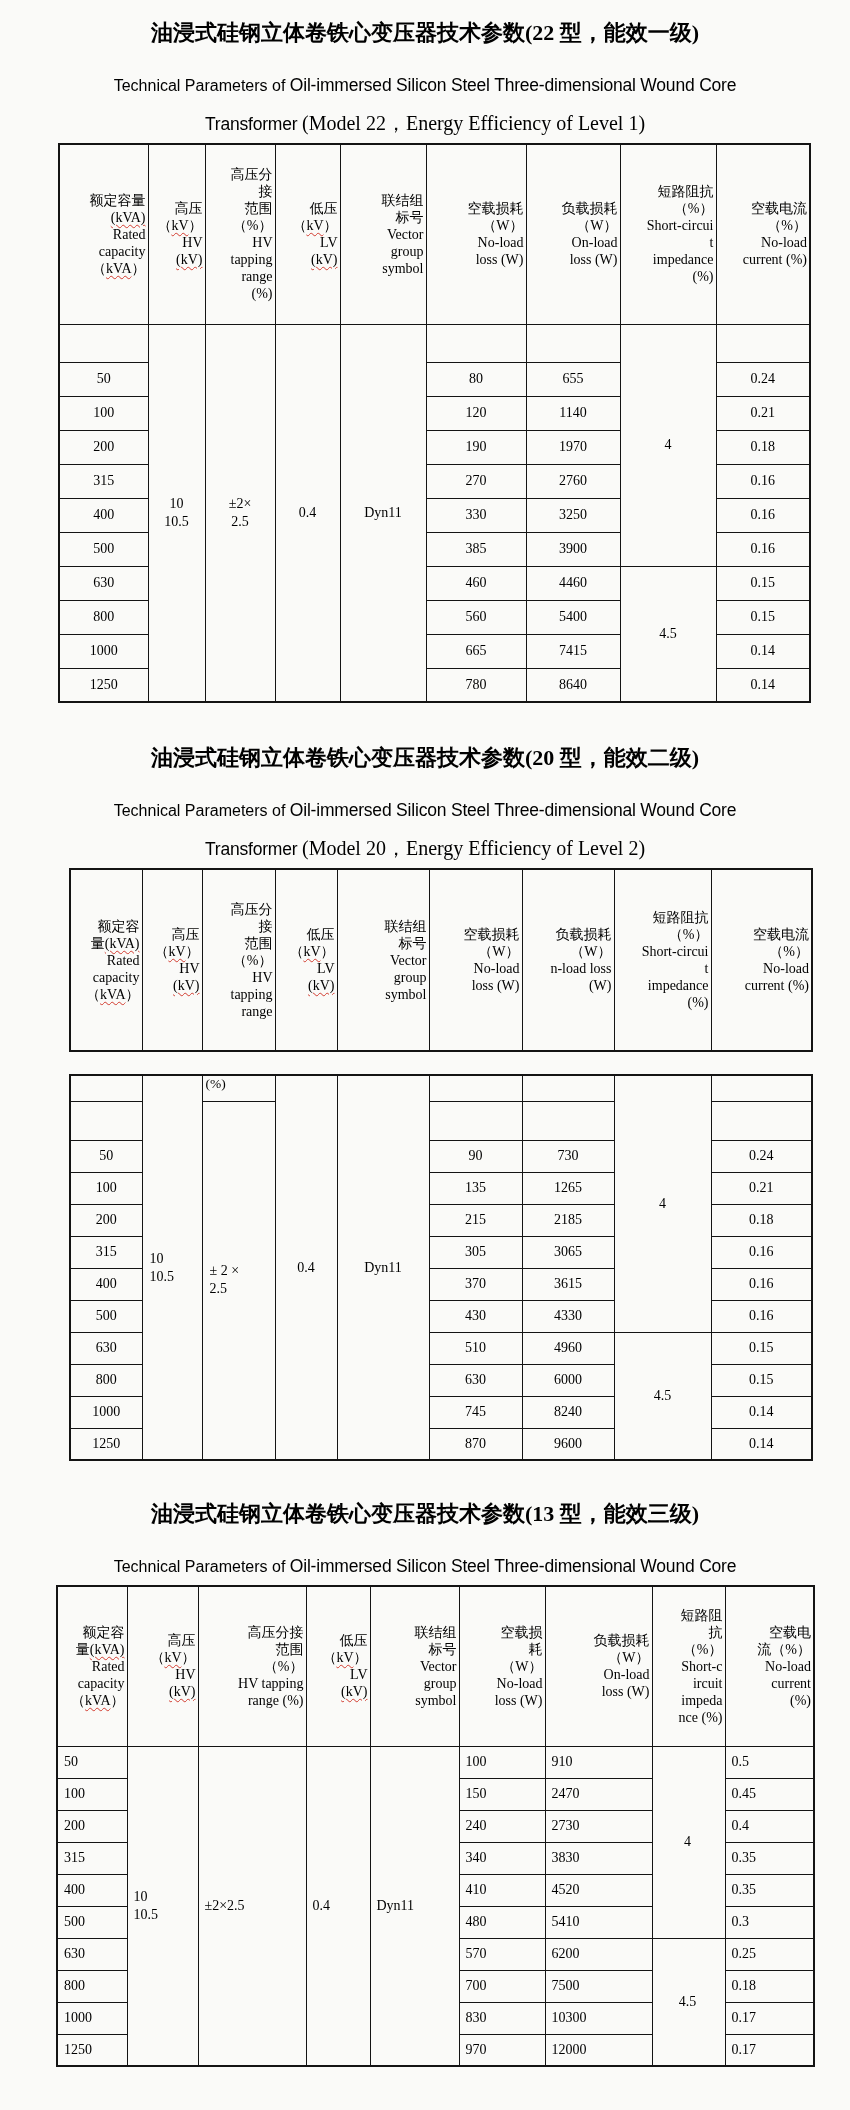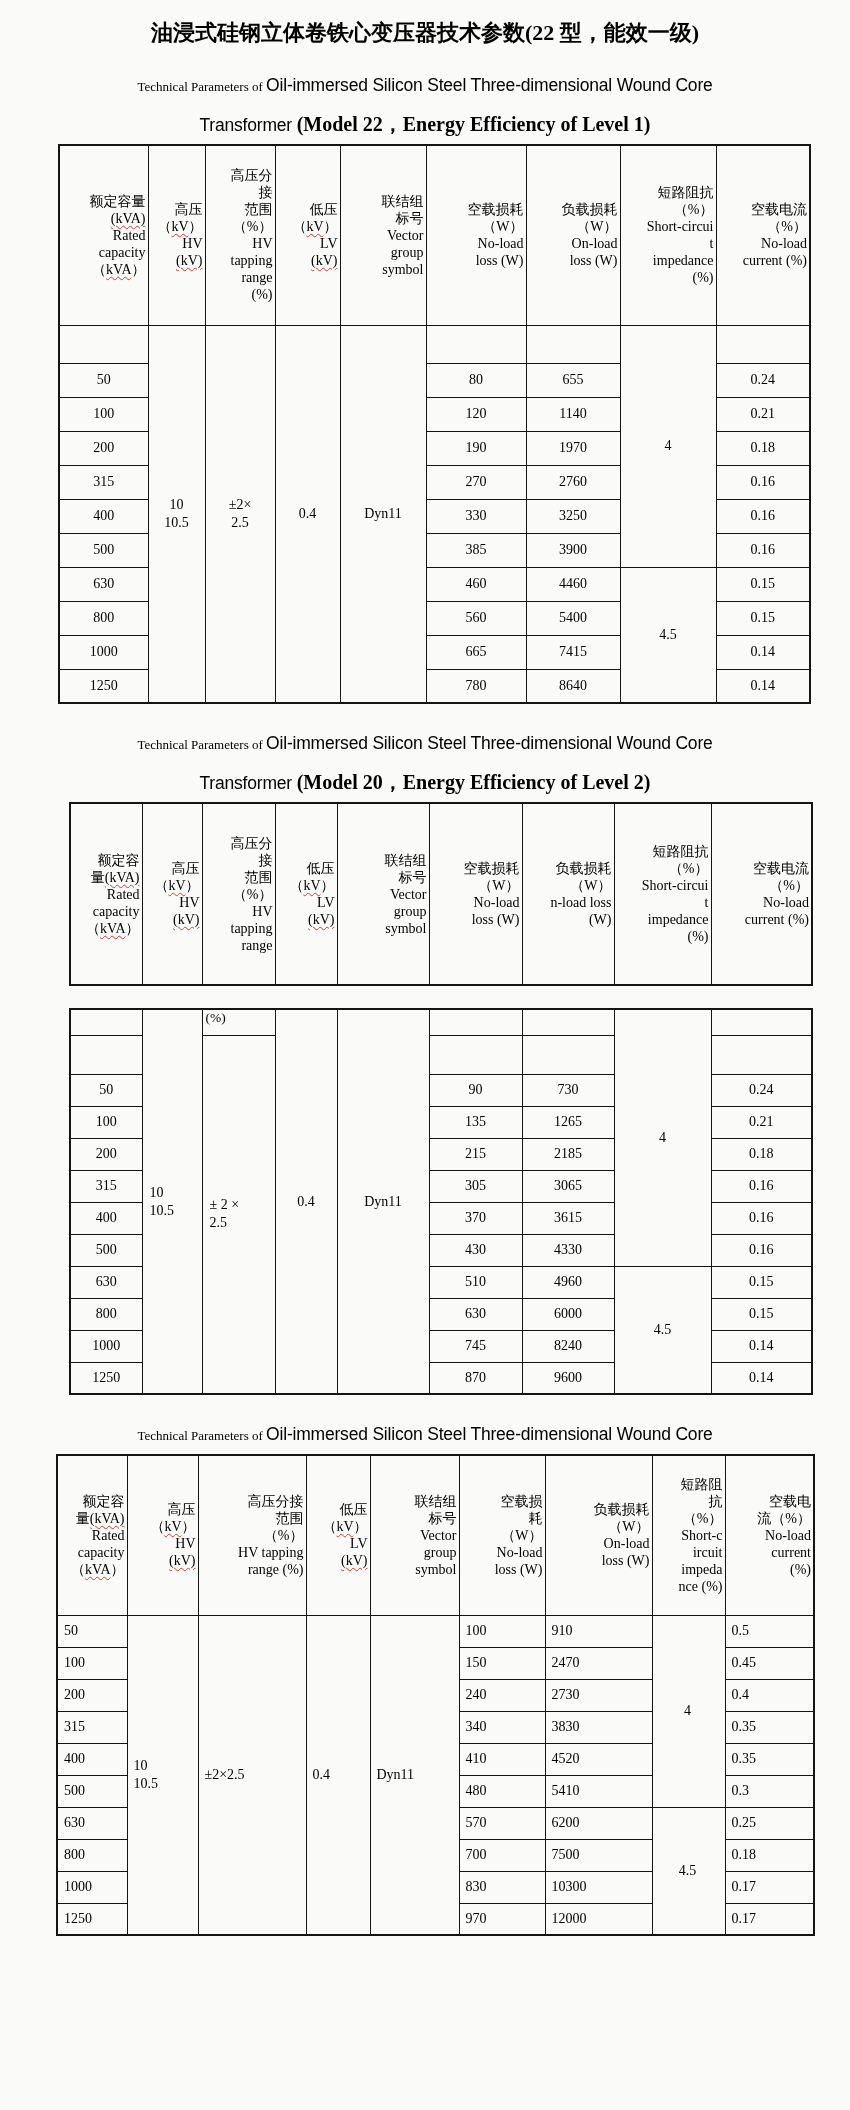--- a/index.html
+++ b/index.html
@@ -3,23 +3,23 @@
 <meta charset="utf-8">
 <style>
   html,body{margin:0;padding:0;}
   body{background:#fafaf8;font-family:"Liberation Serif","DejaVu Serif",serif;color:#000;}
   .page{width:850px;height:2110px;overflow:hidden;background:#fafaf8;}
   .zh-title{font-weight:bold;font-size:22px;line-height:26px;text-align:center;margin:0;padding-top:20px;}
   .zh-title.gap2{padding-top:42px;}
   .zh-title.gap3{padding-top:40px;}
   .en-line{ated:0;text-align:center;margin:28px 0 0 0;line-height:22px;}
   .en-line2{text-align:center;margin:15px 0 0 0;line-height:22px;}
-  .en-serif{font-family:Liberation Serif, serif;font-size:13px;}
+  .en-serif{font-family:Liberation Sans, sans-serif;font-size:16px;}
   .en-sans{font-family:"Liberation Sans","DejaVu Sans",sans-serif;font-size:17.5px;letter-spacing:-0.2px;}
-  .en-serif-b{font-family:"Liberation Serif","DejaVu Serif",serif;font-size:20px;font-weight:bold;}
+  .en-serif-b{font-family:"Liberation Serif","DejaVu Serif",serif;font-size:20px;font-weight:normal;}
   table.t{border-collapse:collapse;table-layout:fixed;margin-top:7px;border:2px solid #141414;}
   table.t1{margin-left:58px;width:751px;}
   table.t2a{margin-left:69px;width:742px;}
   table.t2b{margin-left:69px;width:742px;margin-top:22px;}
   table.t3{margin-left:56px;width:757px;}
   .t td,.t th{border:1px solid #141414;overflow:hidden;}
   .t th{font-weight:normal;text-align:right;vertical-align:middle;padding:2px 2px 2px 4px;font-size:14px;line-height:17px;}
   .t td{vertical-align:middle;text-align:center;font-size:14px;padding:0 2px;}
   .ml{white-space:pre-line;line-height:18px;}
   .wv{text-decoration:underline wavy #d23b2f;text-decoration-thickness:1px;text-underline-offset:2px;}
@@ -190,20 +190,21 @@
         </tr>
     <tr class="r34">
           <td>1250</td>
           <td>780</td>
           <td>8640</td>
           <td>0.14</td>
         </tr>
   </tbody>
     </table>
 
+  <div class="zh-title gap2">油浸式硅钢立体卷铁心变压器技术参数(20 型，能效二级)</div>
   <div class="en-line">
     <span class="en-serif">Technical Parameters of </span><span class="en-sans">Oil-immersed Silicon Steel Three-dimensional Wound Core</span>
   </div>
   <div class="en-line2">
     <span class="en-sans">Transformer </span><span class="en-serif-b">(Model 20，Energy Efficiency of Level 2)</span>
   </div>
 
   <table class="t t2a">
     <colgroup>
       <col style="width:72px">
@@ -373,20 +374,21 @@
         </tr>
     <tr class="r32">
           <td>1250</td>
           <td>870</td>
           <td>9600</td>
           <td>0.14</td>
         </tr>
   </tbody>
     </table>
 
+  <div class="zh-title gap3">油浸式硅钢立体卷铁心变压器技术参数(13 型，能效三级)</div>
   <div class="en-line">
     <span class="en-serif">Technical Parameters of </span><span class="en-sans">Oil-immersed Silicon Steel Three-dimensional Wound Core</span>
   </div>
 
   <table class="t t3">
     <colgroup>
       <col style="width:70px">
         <col style="width:71px">
         <col style="width:108px">
         <col style="width:64px">

